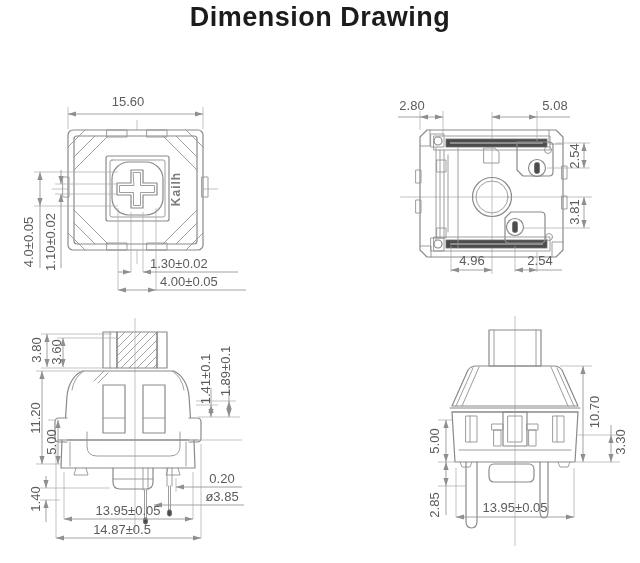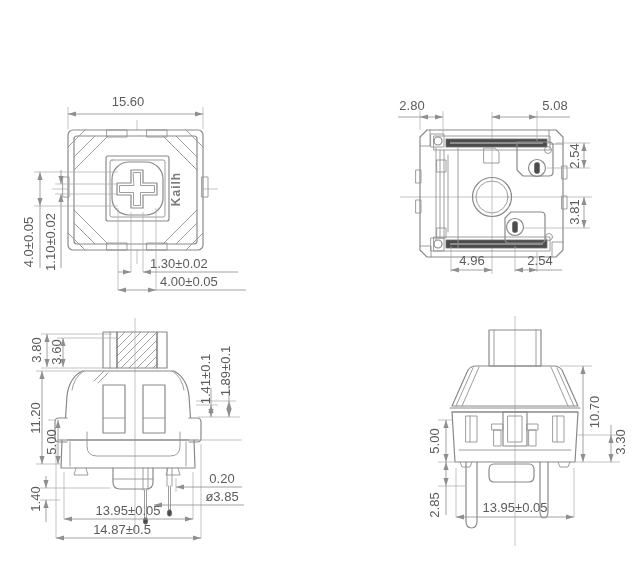--- a/index.html
+++ b/index.html
@@ -13,20 +13,21 @@
   .hatch{stroke:#8d8d8d;stroke-width:0.8}
   .dark{fill:#4c4c4c;stroke:#6e6e6e;stroke-width:0.8}
   .hl{stroke:#cfcfcf;stroke-width:1}
   text.dimtxt{font-family:"Liberation Sans",sans-serif;font-size:13px;fill:#5c5c5c}
   text.brandtxt{font-family:"Liberation Sans",sans-serif;font-size:12px;font-weight:700;fill:#7c7c7c;letter-spacing:1px}
 </style>
 </head>
 <body>
 
 <div class="page">
+  <div class="title">Dimension Drawing</div>
 
   <svg width="640" height="563" viewBox="0 0 640 563">
     <defs>
       <marker id="arr" markerWidth="9" markerHeight="7" refX="8" refY="3" orient="auto-start-reverse" markerUnits="userSpaceOnUse">
         <path d="M0,0.4 L8,3 L0,5.6 Z" fill="#8f8f8f"></path>
       </marker>
     </defs>
 
     <g>
       <g class="thin">

